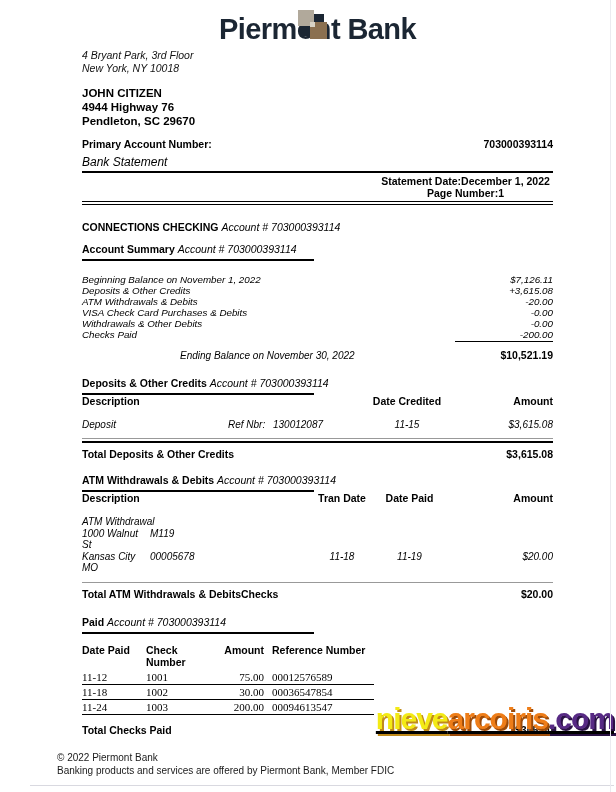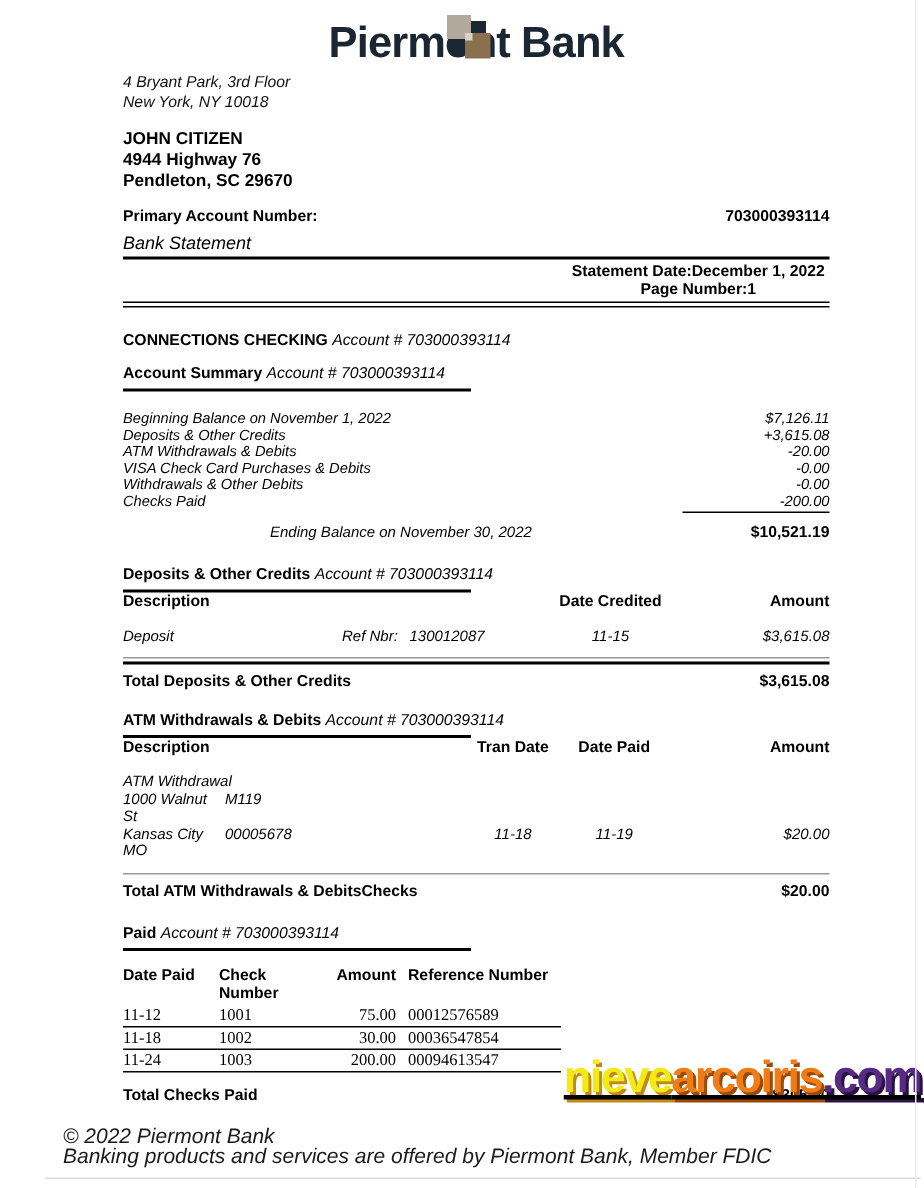--- a/index.html
+++ b/index.html
@@ -77,21 +77,21 @@
 
   
   .watermark {
     position:absolute; top:704px; right:2px; font-size:30px; font-weight:bold;
     letter-spacing:-1px; line-height:1; white-space:nowrap;text-decoration:underline;
   }
   .wm1 { color:#f3ea15; text-shadow:2px 2px 0 #c08a1a; }
   .wm2 { color:#ee7d18; text-shadow:2px 2px 0 #9c4a08; }
   .wm3 { color:#572a84; text-shadow:2px 2px 0 #2a1244; }
 
-  .footer { position:absolute; left:42px; top:751px; font-style:italic; font-size:14px; line-height:13px; color:#1a1a1a; }
+  .footer { position:absolute; left:57px; top:751px; font-size:10px; line-height:13px; color:#1a1a1a; }
 
   .page-edge-bottom { position:absolute; left:30px; right:2px; top:785px; border-top:1px solid #d9d9e0; }
   .page-edge-right { position:absolute; top:0; bottom:0; right:5px; border-left:1px solid #ebebf0; }
 </style>
 </head>
 <body>
 
 <div class="page">
   <div class="content">
 

